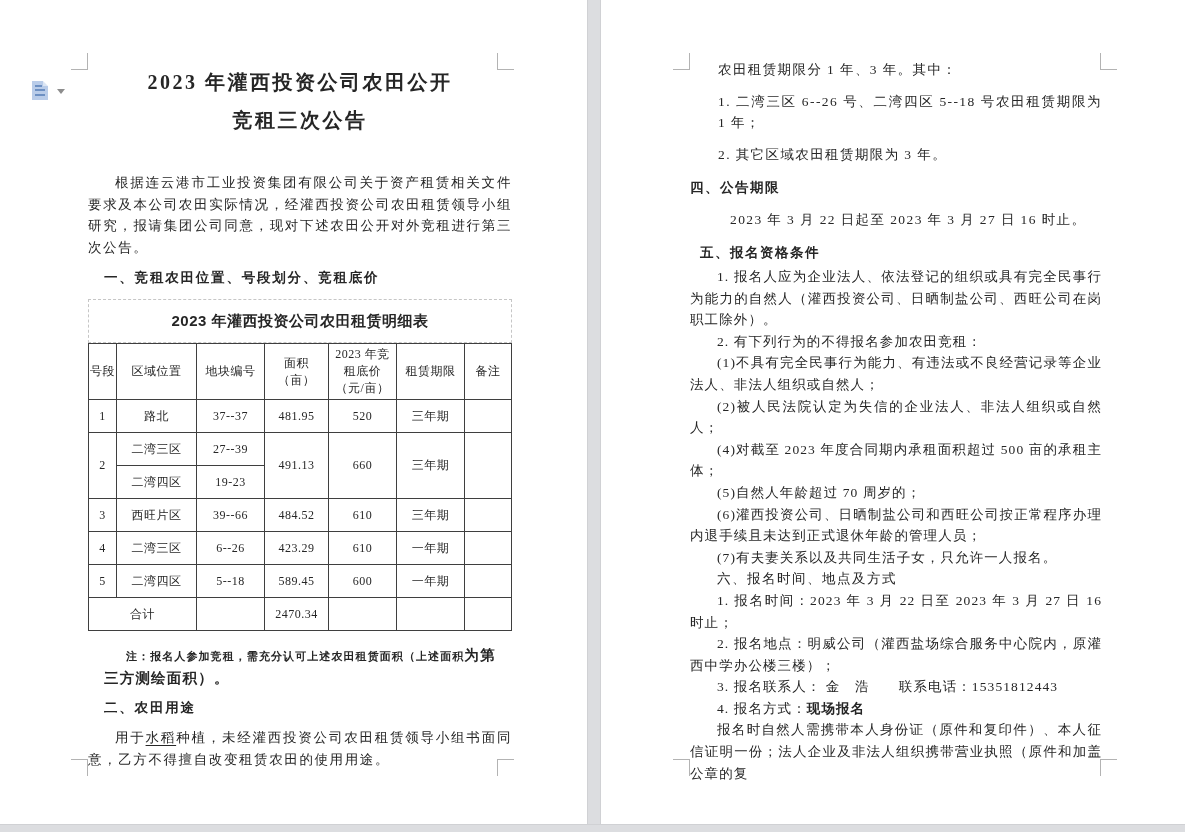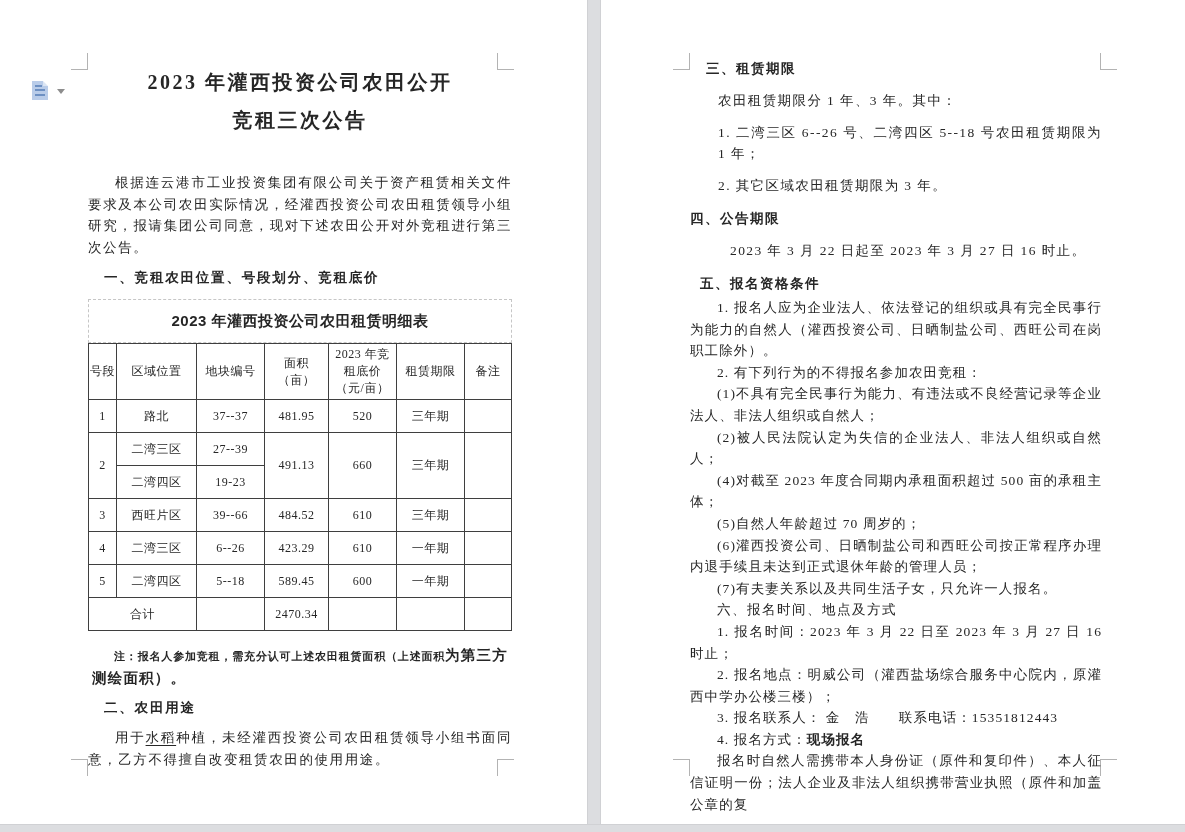--- a/index.html
+++ b/index.html
@@ -46,21 +46,21 @@
   .h2{font-size:13.5px;font-weight:bold;letter-spacing:1.8px;margin:9px 0 0;padding-left:16px;line-height:21px;}
   .h2-s1{}
   .tblframe{margin-top:11px;}
   .tbl-title-box{border:1px dashed #c6c6c6;padding:12px 0 11px;text-align:center;
     font-family:"Liberation Sans","DejaVu Sans",sans-serif;font-weight:bold;font-size:15px;letter-spacing:0.5px;}
   table.farm{border-collapse:collapse;margin:0 auto;width:423px;font-size:12px;table-layout:fixed;}
   table.farm td,table.farm th{border:1px solid #3f3f3f;text-align:center;font-weight:normal;
     padding:2px 1px;letter-spacing:0.5px;line-height:17px;overflow:hidden;}
   table.farm th{height:42px;}
   table.farm td{height:28px;}
-  .note{margin:13px 4px 0;font-weight:bold;text-indent:22px;line-height:22px;text-align:justify;}
+  .note{margin:13px 16px 0;font-weight:bold;text-indent:22px;line-height:22px;text-align:justify;}
   .note-small{font-size:11px;letter-spacing:0.8px;}
   .note-big{font-size:14.5px;letter-spacing:1.2px;}
   .h2-s2{margin-top:8px;}
   .s2p{margin-top:9px;}
   .u{text-decoration:underline;text-underline-offset:3px;}
 
   
   .c2{position:absolute;left:89px;top:48px;width:412px;font-size:13.5px;}
   .h3{font-weight:bold;letter-spacing:1.5px;margin:0;line-height:21px;}
   .loose p.lp{margin:11px 0;line-height:21px;letter-spacing:1.4px;text-align:justify;}
@@ -195,21 +195,20 @@
   <div class="gutter"></div>
 
   <div class="page p2">
     <div class="mark tl" style="left:72px;top:53px;"></div>
     <div class="mark tr" style="left:499px;top:53px;"></div>
     <div class="mark bl" style="left:72px;top:759px;"></div>
     <div class="mark br" style="left:499px;top:759px;"></div>
 
     <div class="c2">
       <div class="loose">
-        <div class="h3 h3-3">三、租赁期限</div>
         <p class="lp ind28">农田租赁期限分 1 年、3 年。其中：</p>
         <p class="lp ind28">1. 二湾三区 6--26 号、二湾四区 5--18 号农田租赁期限为 1 年；</p>
         <p class="lp ind28">2. 其它区域农田租赁期限为 3 年。</p>
         <div class="h3 h3-4">四、公告期限</div>
         <p class="lp ind40">2023 年 3 月 22 日起至 2023 年 3 月 27 日 16 时止。</p>
         <div class="h3 h3-5">五、报名资格条件</div>
       </div>
 
       <div class="dense">
         <p>1. 报名人应为企业法人、依法登记的组织或具有完全民事行为能力的自然人（灌西投资公司、日晒制盐公司、西旺公司在岗职工除外）。</p>

